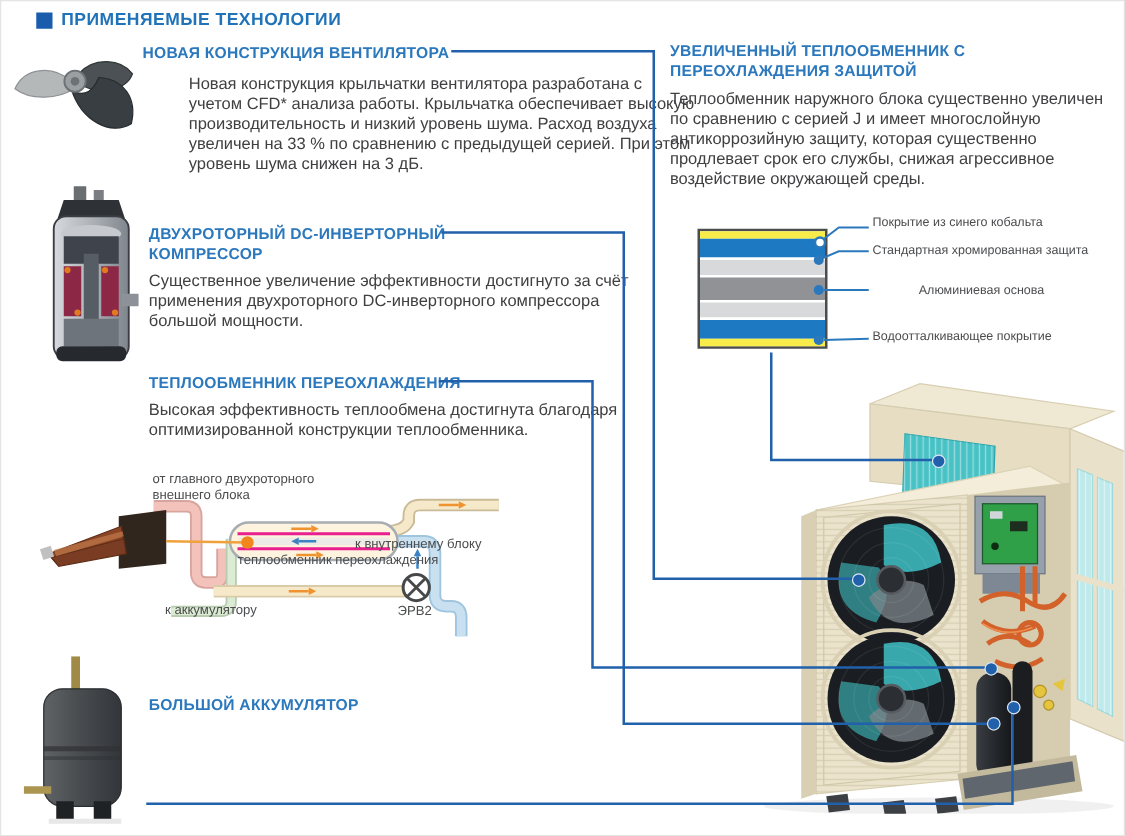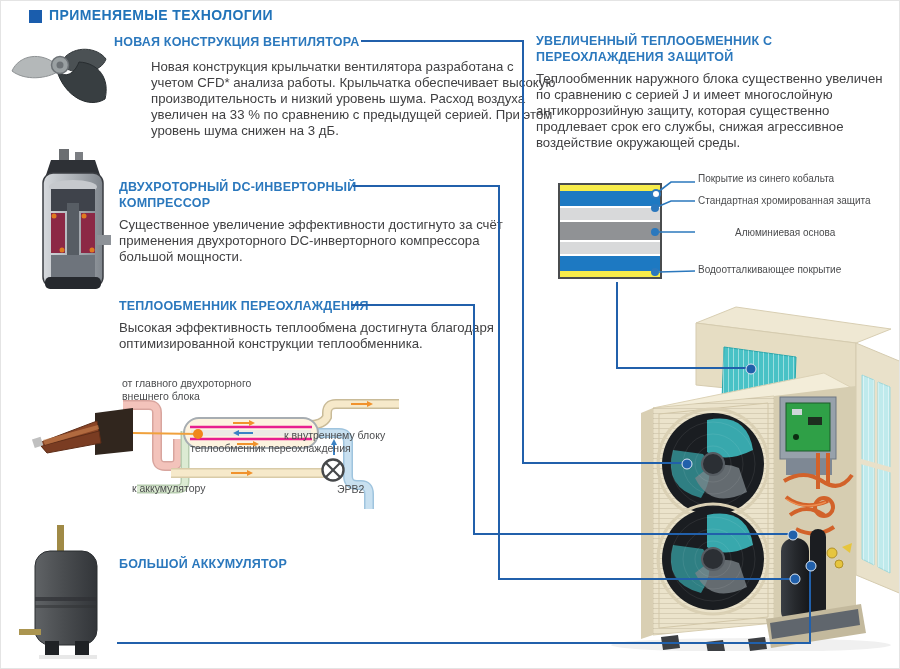--- a/index.html
+++ b/index.html
@@ -57,21 +57,21 @@
 
   <div class="abs layer-label" style="left:697px;top:171px;width:200px;">Покрытие из синего кобальта</div>
   <div class="abs layer-label" style="left:697px;top:193px;width:175px;">Стандартная хромированная защита</div>
   <div class="abs layer-label" style="left:734px;top:225px;width:200px;">Алюминиевая основа</div>
   <div class="abs layer-label" style="left:697px;top:262px;width:200px;">Водоотталкивающее покрытие</div>
 
   <div class="abs diag-label" style="left:121px;top:376px;width:168px;">от главного двухроторного внешнего блока</div>
   <div class="abs diag-label" style="left:283px;top:384px;width:130px;margin-top:44px;">к внутреннему блоку</div>
   <div class="abs diag-label" style="left:187px;top:441px;width:165px;text-align:center;">теплообменник переохлаждения</div>
   <div class="abs diag-label" style="left:131px;top:481px;width:110px;">к аккумулятору</div>
-  <div class="abs diag-label" style="left:317px;top:482px;width:40px;margin-left:19px;">ЭРВ2</div>
+  <div class="abs diag-label" style="left:317px;top:482px;width:40px;">ЭРВ2</div>
 
   <svg class="abs art" style="left:6px;top:38px;" width="104" height="74" viewBox="0 0 104 74">
     <path d="M50,26 C34,12 12,16 5,32 C18,42 40,40 52,32 Z" fill="#b4b8b9" stroke="#8e9294" stroke-width="1"></path>
     <path d="M56,20 C68,6 90,8 99,20 C94,34 72,36 60,30 Z" fill="#4b5154" stroke="#33383b" stroke-width="1"></path>
     <path d="M50,32 C58,58 82,70 98,60 C103,40 92,24 72,23 C66,38 56,38 50,32 Z" fill="#383e41" stroke="#282d30" stroke-width="1"></path>
     <circle cx="53" cy="26" r="8.5" fill="#9aa0a2" stroke="#6d7276" stroke-width="1.5"></circle>
     <circle cx="53" cy="26" r="3.5" fill="#6d7276"></circle>
   </svg>
 
   <svg class="abs art" style="left:36px;top:146px;" width="74" height="148" viewBox="0 0 74 148">

